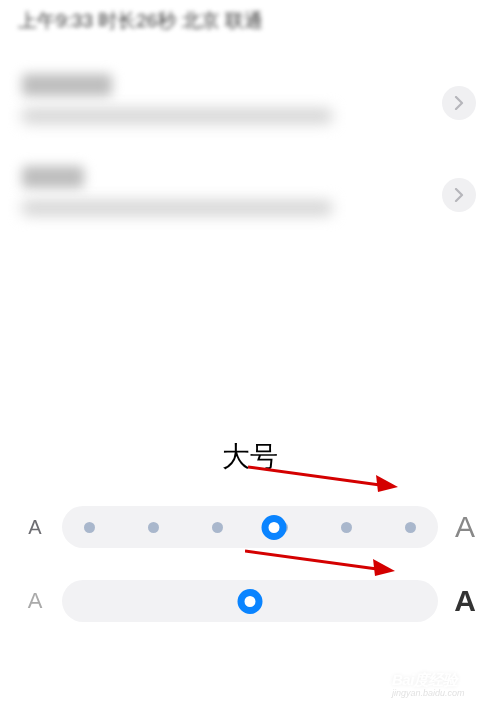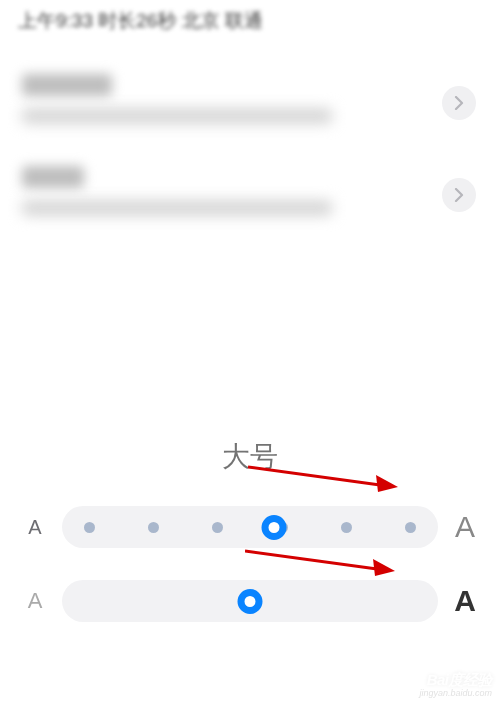--- a/index.html
+++ b/index.html
@@ -55,21 +55,21 @@
       justify-content: center;
     }
     .chevron svg { display: block; }
 
     .size-label {
       position: absolute;
       top: 438px;
       left: 50%;
       transform: translateX(-50%);
       font-size: 28px;
-      color: #737373;
+      color: #000000;
       font-weight: 400;
     }
 
     .slider-row {
       position: absolute;
       left: 0;
       width: 100%;
       display: flex;
       align-items: center;
       padding: 0 20px;
@@ -126,21 +126,20 @@
       pointer-events: none;
     }
     .arrow.a1 { left: 248px; top: 462px; }
     .arrow.a2 { left: 245px; top: 546px; }
 
     .watermark {
       position: absolute;
       right: 8px;
       bottom: 4px;
       width: 100px;
-      text-align: right;
       opacity: 0.25;
       pointer-events: none;
       font-style: italic;
     }
     .watermark .logo {
       font-size: 15px;
       color: #fff;
       font-weight: 700;
       text-shadow: 0 0 4px rgba(0,0,0,.3);
       letter-spacing: -0.5px;

